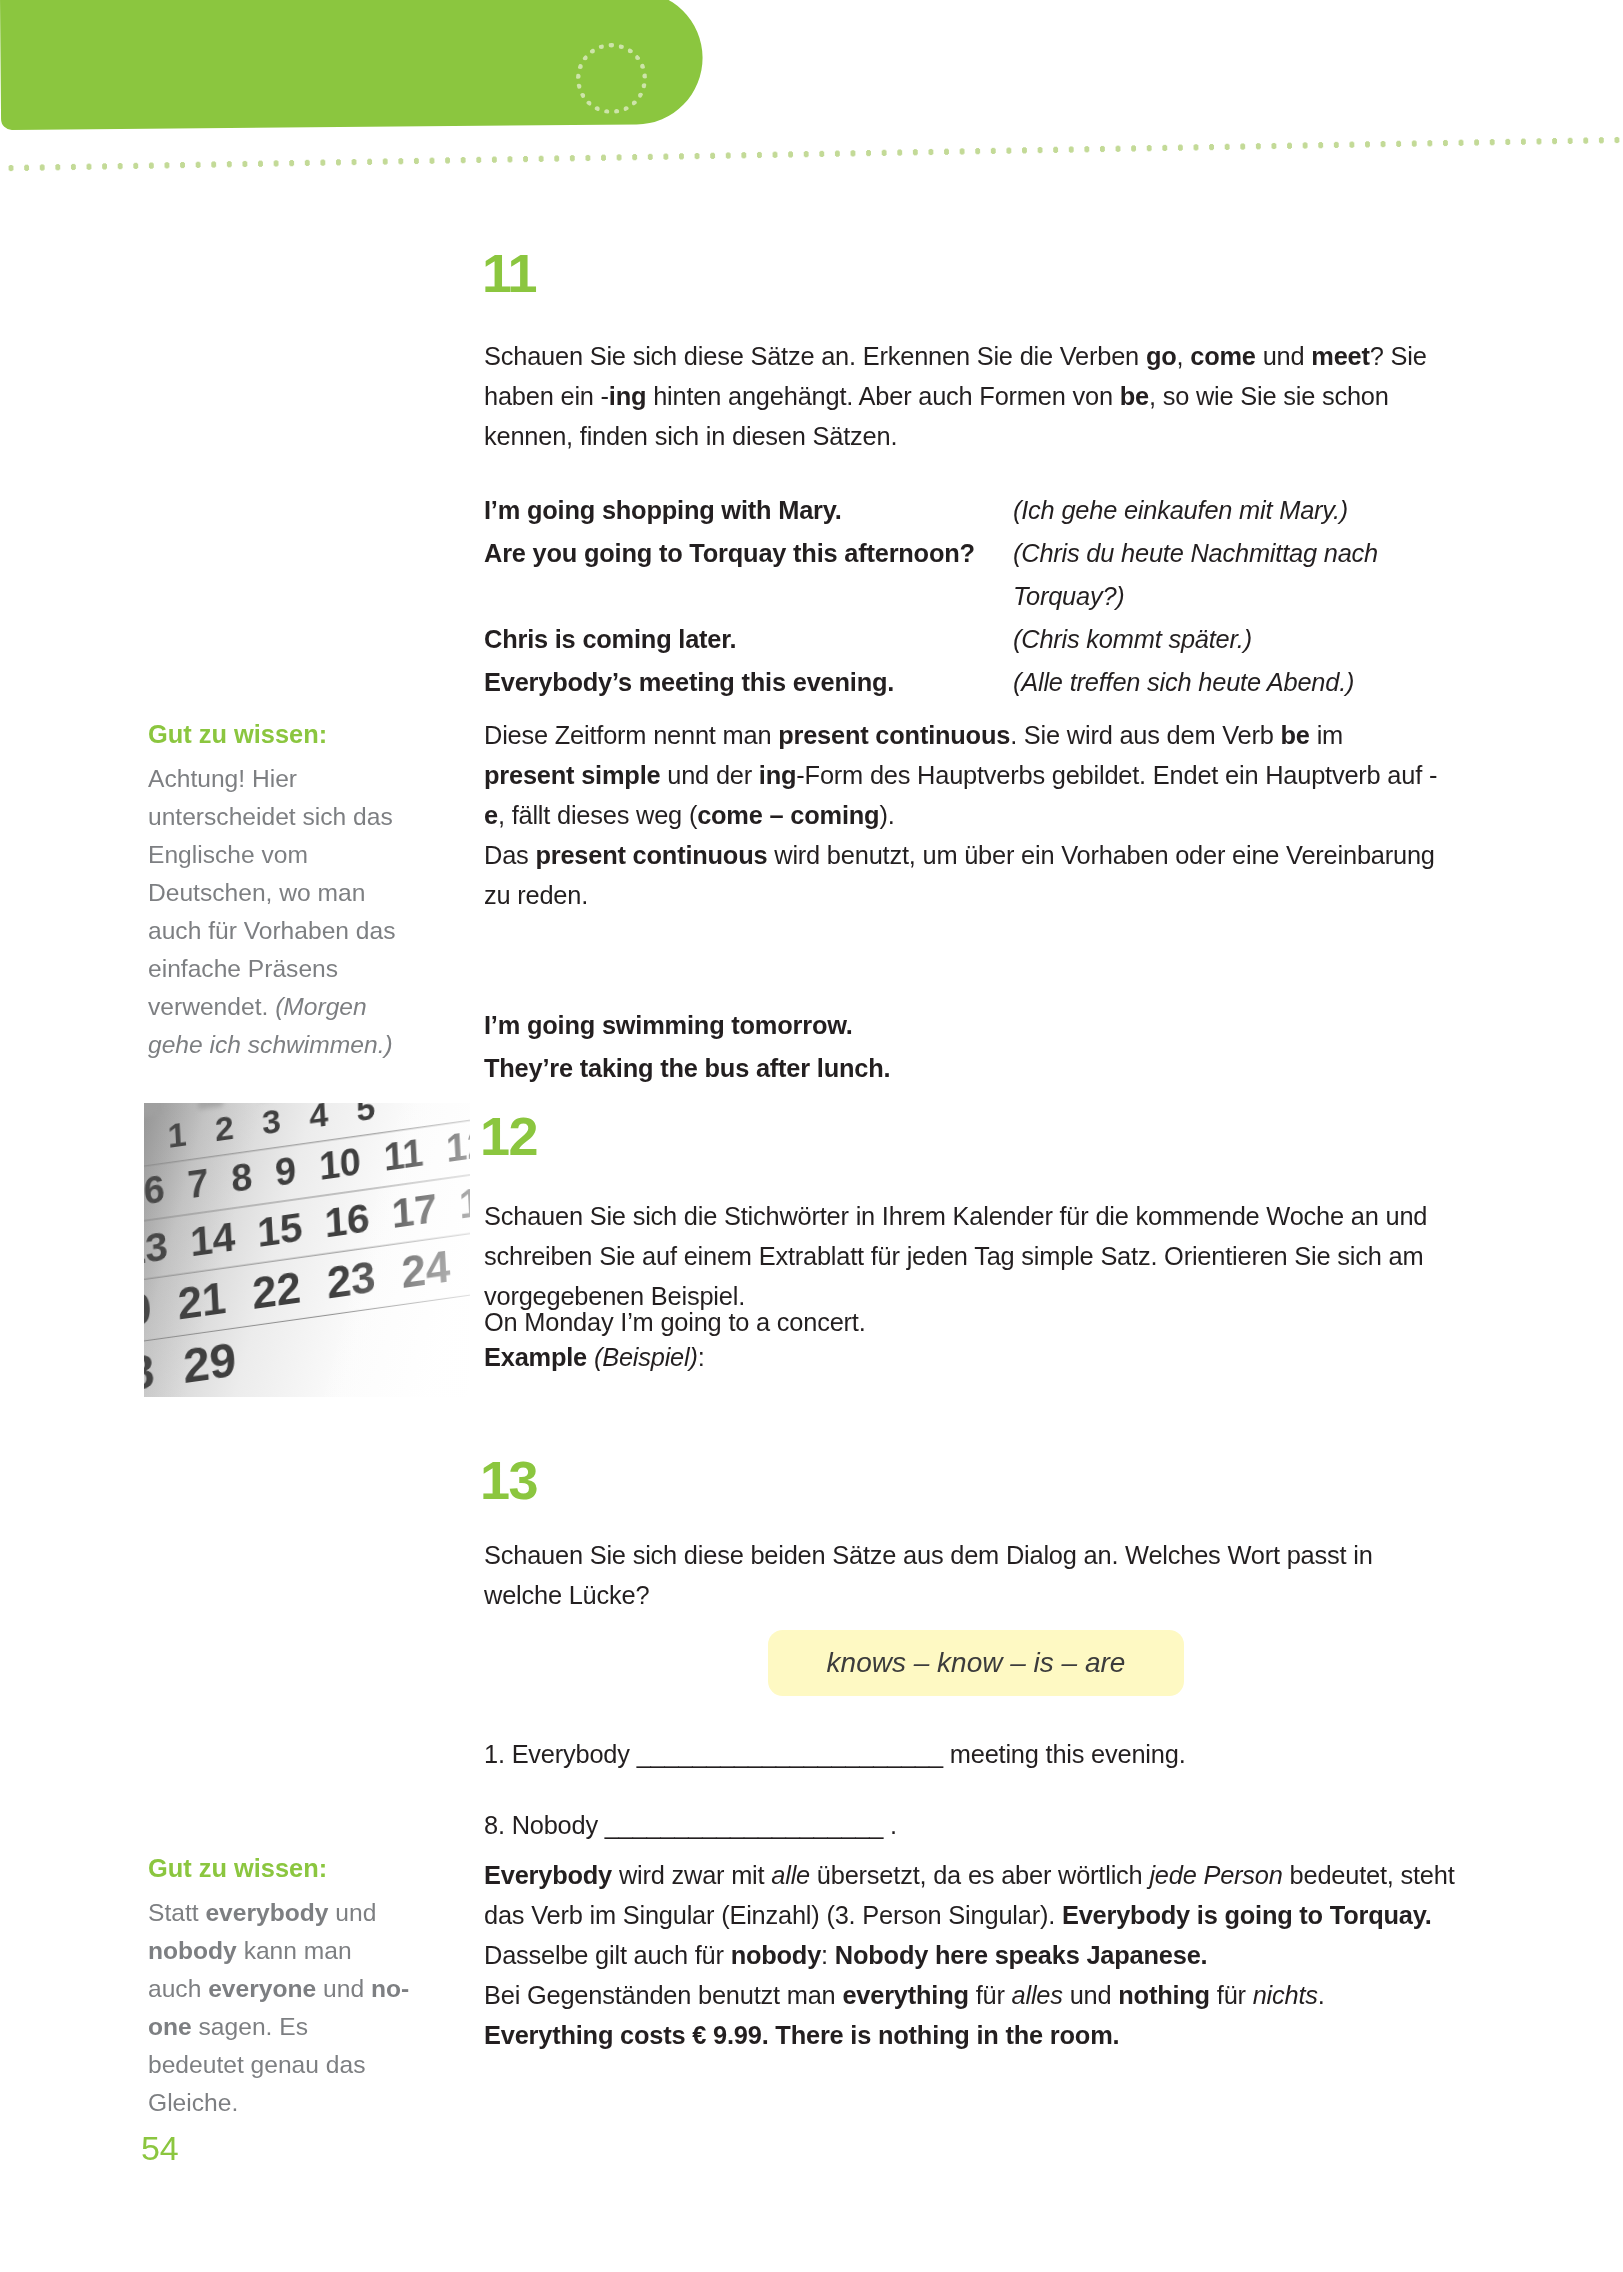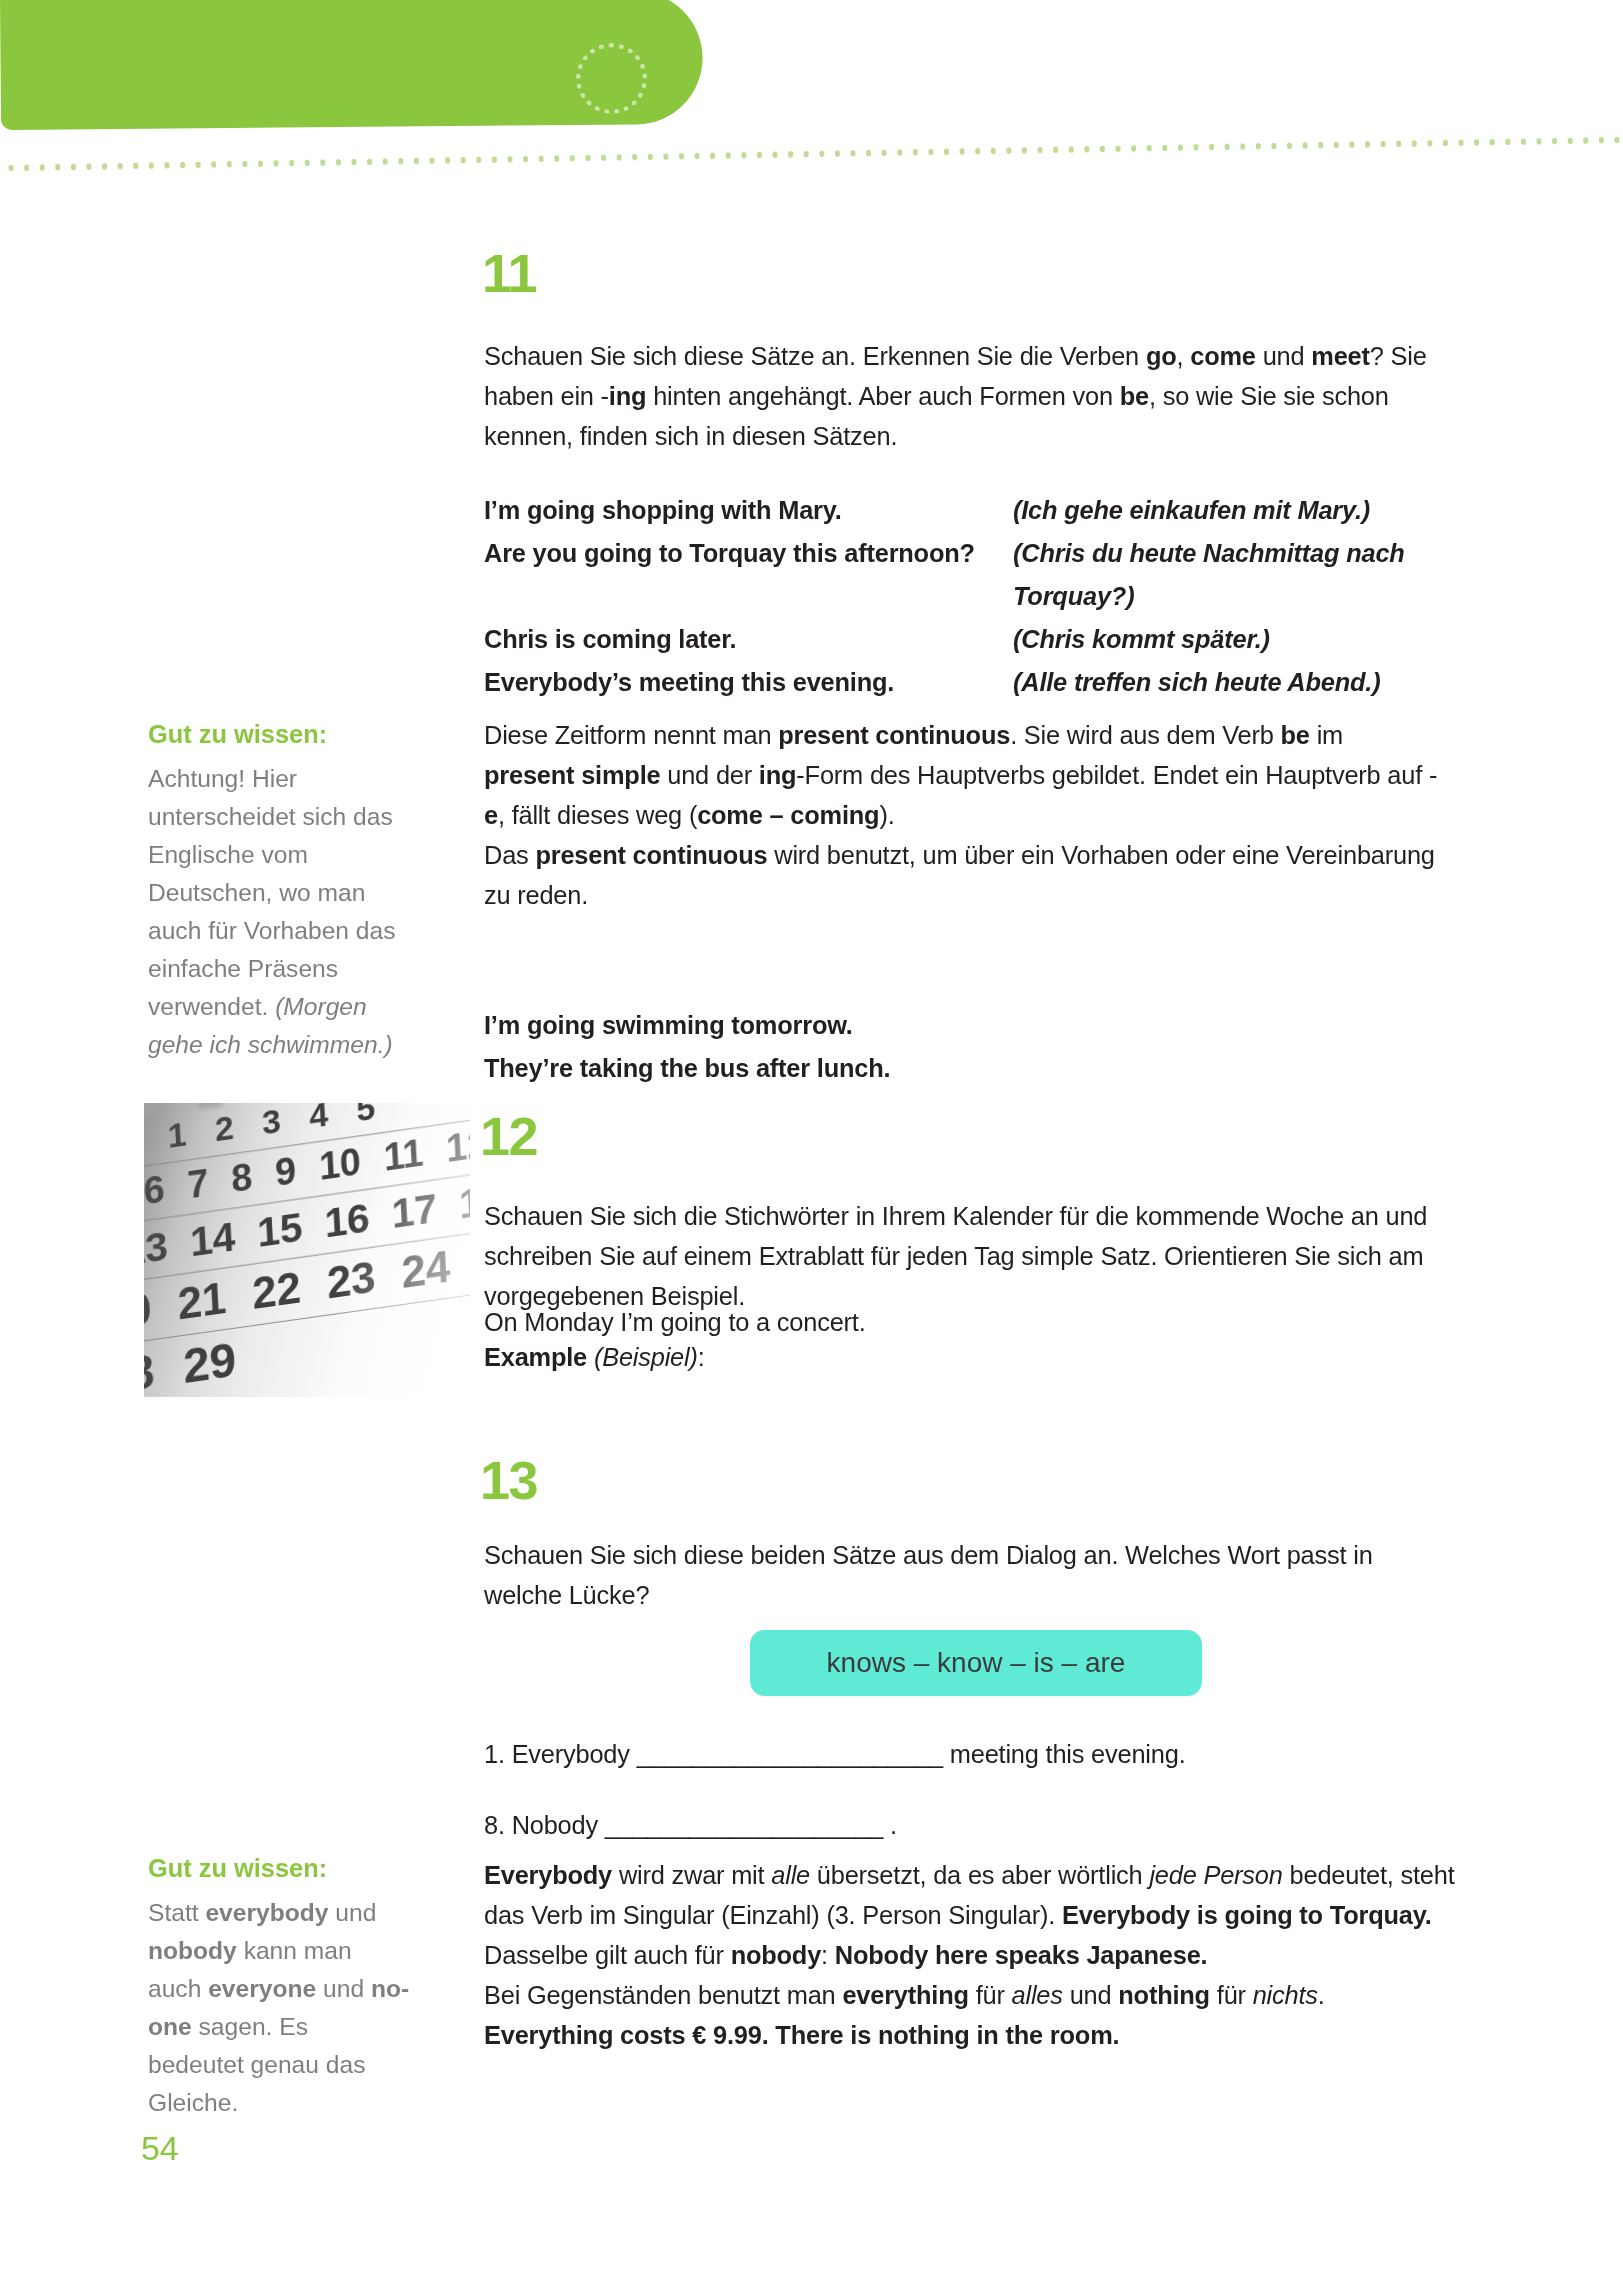--- a/index.html
+++ b/index.html
@@ -20,21 +20,21 @@
   
   .exnum{position:absolute;font-size:54px;font-weight:800;color:#8bc63f;letter-spacing:-1.6px;line-height:1;}
   .para{position:absolute;font-size:25.4px;line-height:40px;}
   .r-b{font-weight:700;}
   .r-i{font-style:italic;}
 
   
   .expairs{position:absolute;left:484px;top:489px;width:992px;display:grid;
            grid-template-columns:529px 1fr;font-size:25.4px;line-height:43px;}
   .expairs .en{font-weight:700;padding-right:24.6px;}
-  .expairs .de{font-style:italic;font-weight:bold;}
+  .expairs .de{font-style:italic;}
 
   
   .sidebar{position:absolute;width:262px;font-size:24.6px;line-height:38px;color:#7d7f82;letter-spacing:0;}
   .sidebar .tip-title{color:#8bc63f;font-weight:700;font-size:25.4px;margin-bottom:6.6px;}
 
   .boldlist{position:absolute;left:484px;top:1004px;font-size:25.4px;line-height:43px;font-weight:700;}
 
   
   .cal{position:absolute;left:144px;top:1103px;width:326px;height:294px;overflow:hidden;
        background:linear-gradient(105deg,#9f9f9f 0%,#cdcdcd 16%,#ececec 42%,#fbfbfb 68%,#ffffff 100%);}
@@ -45,22 +45,22 @@
   .cal-row{border-bottom:1.6px solid #8d8d8d;padding:3.3px 0 6.6px 0;word-spacing:19.7px;filter:blur(0.3px);}
   .cal-row.r1{font-size:34px;padding-left:79px;}
   .cal-row.r2{font-size:38px;padding-left:52px;word-spacing:13px;}
   .cal-row.r3{font-size:41px;padding-left:28px;word-spacing:11.5px;}
   .cal-row.r4{font-size:44px;padding-left:4.9px;word-spacing:14.8px;}
   .cal-row.r5{font-size:48px;padding-left:-3.3px;word-spacing:16.4px;border-bottom:none;}
   .cal::after{content:"";position:absolute;inset:0;background:linear-gradient(105deg,rgba(120,120,120,0.25) 0%,rgba(255,255,255,0) 30%,rgba(255,255,255,0) 60%,rgba(255,255,255,0.75) 95%);}
 
   
   .pill-wrap{position:absolute;left:484px;top:1630px;width:984px;display:flex;justify-content:center;}
-  .pill{background:#5eead4;border-radius:14.8px;width:452px;height:66px;display:flex;align-items:center;
-        justify-content:center;font-size:28px;color:#3c3c3c;letter-spacing:0;}
+  .pill{background:#fef9c3;border-radius:14.8px;width:416px;height:66px;display:flex;align-items:center;
+        justify-content:center;font-size:28px;color:#3c3c3c;letter-spacing:0;font-style:italic;}
 
   .fill-item{position:absolute;left:484px;font-size:25.4px;}
 
   .pagenum{position:absolute;left:141px;top:2129px;font-size:34px;color:#8bc63f;}
 </style>
 </head>
 <body>
 
 <div id="page">
 

